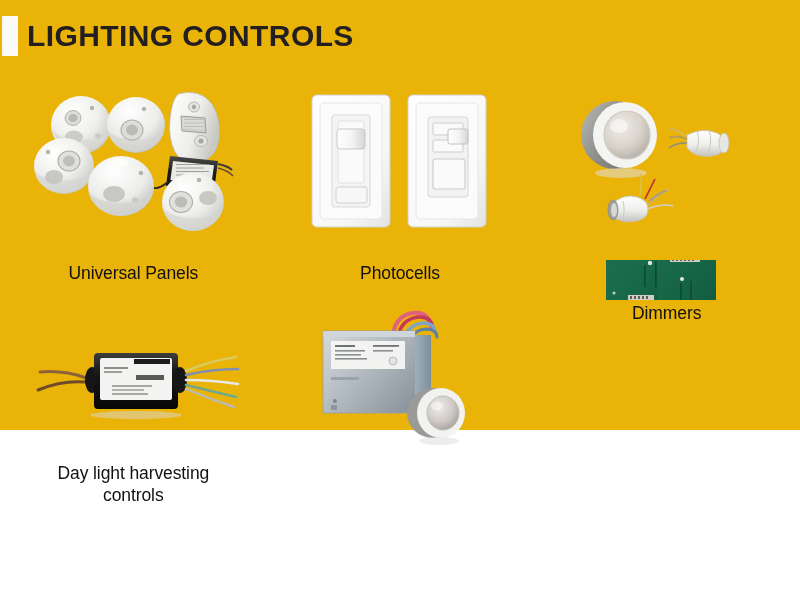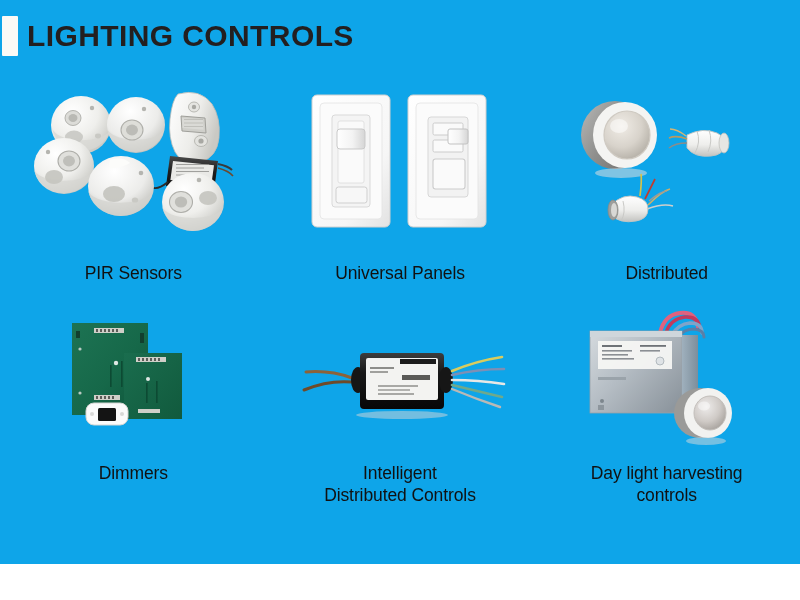--- a/index.html
+++ b/index.html
@@ -13,22 +13,22 @@
   }
 
   body {
     font-family: "Liberation Sans", sans-serif;
     position: relative;
   }
 
   .slide {
     position: relative;
     width: 800px;
-    height: 564px;
-    background: #0ea5e9;
+    height: 430px;
+    background: #eab308;
   }
 
   
   .title-accent {
     position: absolute;
     left: 2px;
     top: 16px;
     width: 16px;
     height: 40px;
     background: #fbfaf6;
@@ -271,27 +271,24 @@
           <path d="M79 122 q14 -14 22 -16" stroke="#cdb06a" stroke-width="1.7" fill="none"></path>
           <path d="M78 126 q16 -6 26 -3" stroke="#cfcfcc" stroke-width="1.5" fill="none"></path>
           <path d="M76 116 q7 -14 10 -20" stroke="#c23b2e" stroke-width="1.7" fill="none"></path>
           <path d="M71 113 q2 -16 1 -22" stroke="#d6c24a" stroke-width="1.7" fill="none"></path>
           <path d="M80 118 q12 -10 18 -10" stroke="#9b9b98" stroke-width="1.4" fill="none"></path>
         </g>
       </svg>
     </div>
 
     <div class="cell-cap">
-      <div class="caption">PIR Sensors</div>
+      <div class="caption">Universal Panels</div>
     </div>
     <div class="cell-cap">
-      <div class="caption">Universal Panels</div>
-    </div>
-    <div class="cell-cap">
-      <div class="caption">Distributed</div>
+      <div class="caption">Photocells</div>
     </div>
 
     <div class="cell-img">
       <svg width="170" height="150" viewBox="0 0 170 150" role="img">
         <defs>
           <linearGradient id="pcbG" x1="0" y1="0" x2="1" y2="1">
             <stop offset="0%" stop-color="#1d7353"></stop>
             <stop offset="55%" stop-color="#166849"></stop>
             <stop offset="100%" stop-color="#0f5339"></stop>
           </linearGradient>
@@ -433,22 +430,18 @@
           <ellipse cx="130" cy="101" rx="6" ry="4.5" fill="#ffffff" opacity=".45"></ellipse>
           <ellipse cx="132" cy="136" rx="20" ry="4" fill="#dcdcdc" opacity=".5"></ellipse>
         </g>
       </svg>
     </div>
 
     <div class="cell-cap">
       <div class="caption">Dimmers</div>
     </div>
     <div class="cell-cap">
-      <div class="caption">Intelligent
-Distributed Controls</div>
-    </div>
-    <div class="cell-cap">
       <div class="caption">Day light harvesting
 controls</div>
     </div>
 
   </div>
 </div>
 
 </body></html>

